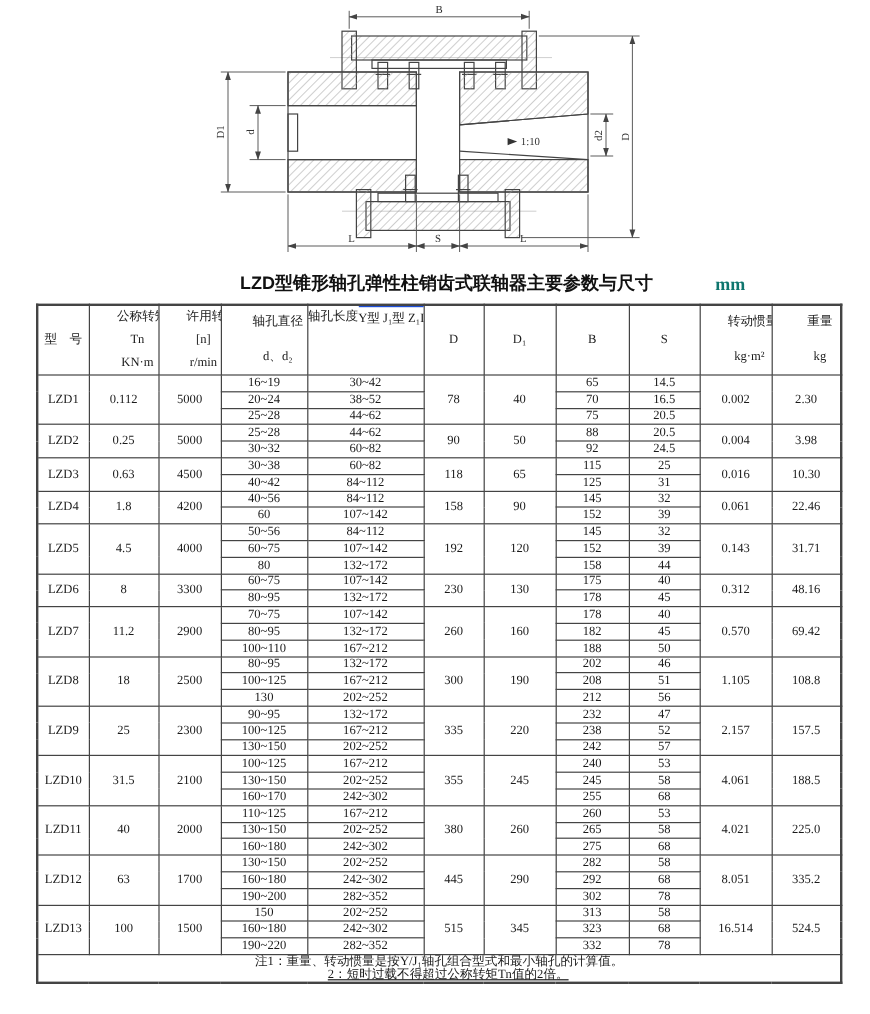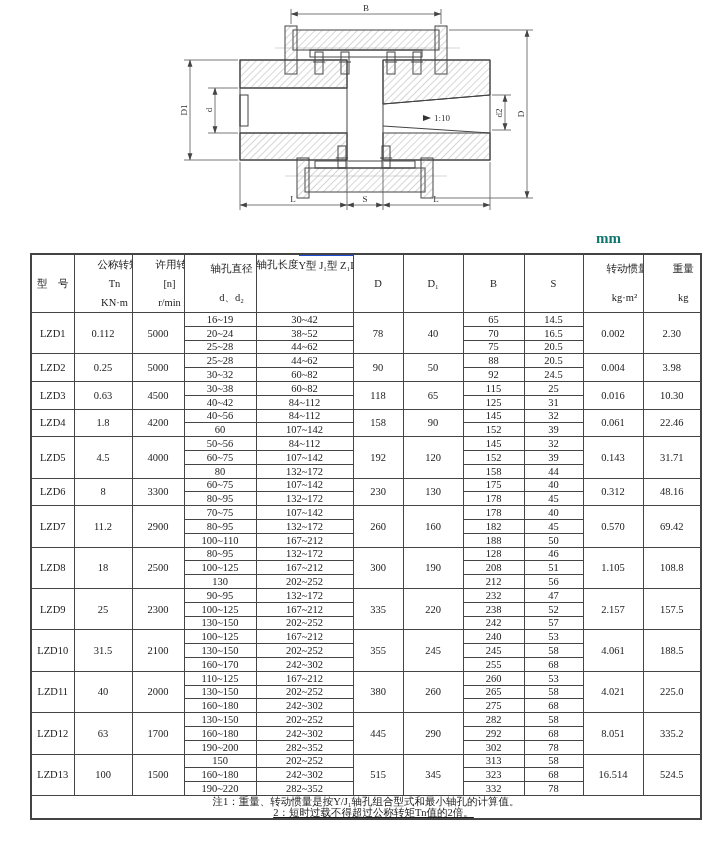--- a/index.html
+++ b/index.html
@@ -128,20 +128,21 @@
     <text x="118" y="202" text-anchor="middle">L</text>
     <text x="190" y="202" text-anchor="middle">S</text>
     <text x="261" y="202" text-anchor="middle">L</text>
 
     <g>
       <polygon points="248,115 256,118 248,121" fill="#333"></polygon>
       <text x="259" y="121">1:10</text>
     </g>
   </svg>
 
+  <div id="title-row">LZD型锥形轴孔弹性柱销齿式联轴器主要参数与尺寸</div>
   <div id="unit">mm</div>
 
   <table id="spec-table">
     <colgroup>
       <col style="width:43px">
         <col style="width:58px">
         <col style="width:52px">
         <col style="width:72px">
       <col style="width:97px">
         <col style="width:50px">
@@ -362,21 +363,21 @@
           <td>50</td>
         </tr>
         <tr>
           <td rowspan="3">LZD8</td>
           <td rowspan="3">18</td>
           <td rowspan="3">2500</td>
           <td>80~95</td>
           <td>132~172</td>
           <td rowspan="3">300</td>
           <td rowspan="3">190</td>
-          <td>128</td>
+          <td>202</td>
           <td>46</td>
           <td rowspan="3">1.105</td>
           <td rowspan="3">108.8</td>
         </tr>
         <tr>
           <td>100~125</td>
           <td>167~212</td>
           <td>208</td>
           <td>51</td>
         </tr>

